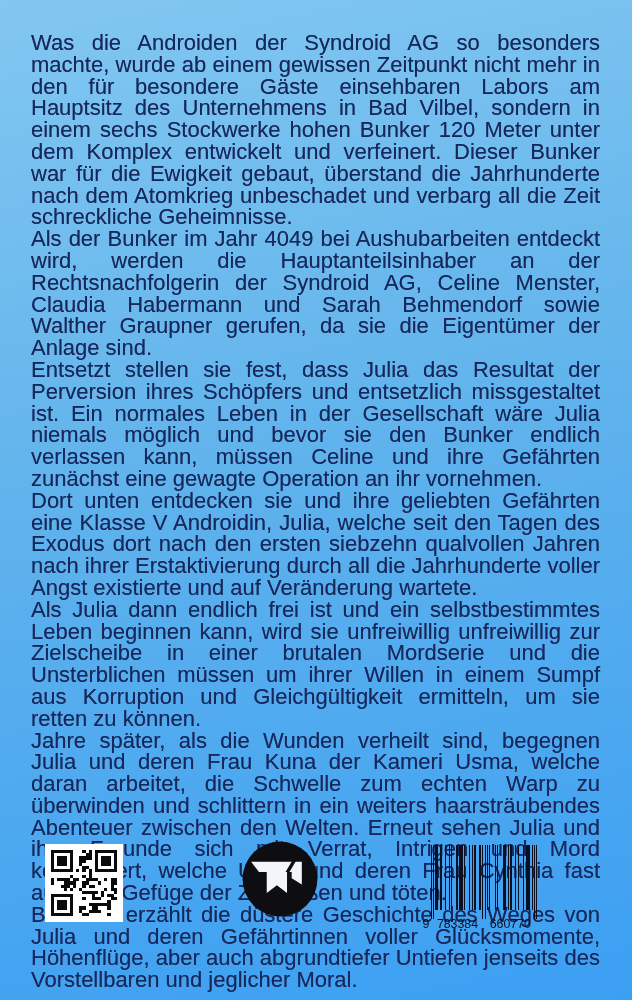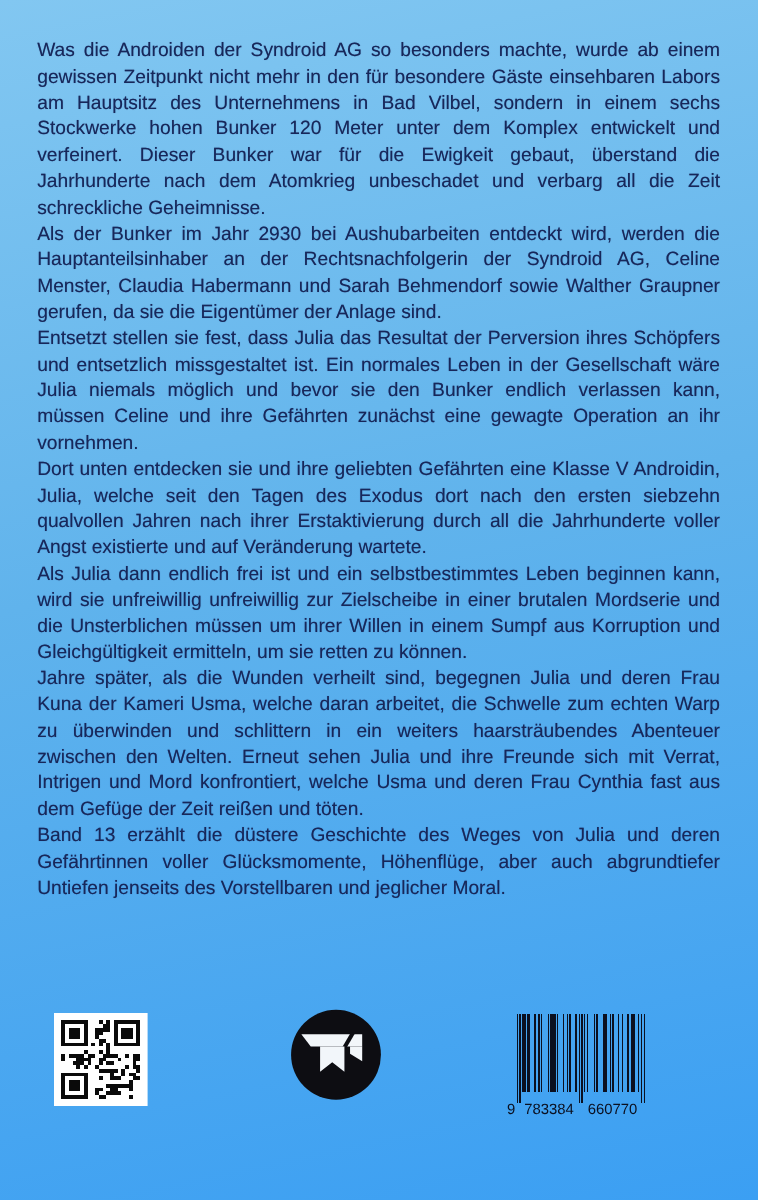--- a/index.html
+++ b/index.html
@@ -6,40 +6,40 @@
   .cover{
     position:relative;
     width:632px;height:1000px;
     overflow:hidden;
     background:linear-gradient(168deg,#82c7f1 0%,#60b3ec 45%,#3b9ff3 100%);
     font-family:"Liberation Sans","DejaVu Sans",sans-serif;
   }
   .blurb{
     position:absolute;left:31px;top:32px;width:569px;
     color:#17275a;
-    font-size:16px;line-height:21.8px;
+    font-size:22px;line-height:21.8px;
     text-align:justify;
     text-shadow:0 0 .6px rgba(23,39,90,.55);
   }
   .blurb p{margin:0;}
   .footer-item{position:absolute;}
   .qr-box{left:45px;top:844px;width:78px;height:78px;}
   .no-ai{left:130px;top:840px;width:90px;height:84px;}
   .tt-logo{left:241px;top:839px;width:78px;height:80px;}
   .barcode{left:400px;top:845px;width:160px;height:90px;}
   svg{display:block;width:100%;height:100%;}
 </style>
 </head>
 <body>
 
 <div class="cover">
 
   <div class="blurb">
       <p>Was die Androiden der Syndroid AG so besonders machte, wurde ab einem gewissen Zeitpunkt nicht mehr in den für besondere Gäste einsehbaren Labors am Hauptsitz des Unternehmens in Bad Vilbel, sondern in einem sechs Stockwerke hohen Bunker 120 Meter unter dem Komplex entwickelt und verfeinert. Dieser Bunker war für die Ewigkeit gebaut, überstand die Jahrhunderte nach dem Atomkrieg unbeschadet und verbarg all die Zeit schreckliche Geheimnisse.</p>
-      <p>Als der Bunker im Jahr 2930 bei Aushubarbeiten entdeckt wird, werden die Hauptanteilsinhaber an der Rechtsnachfolgerin der Syndroid AG, Celine Menster, Claudia Habermann und Sarah Behmendorf sowie Walther Graupner gerufen, da sie die Eigentümer der Anlage sind.</p>
+      <p>Als der Bunker im Jahr 4049 bei Aushubarbeiten entdeckt wird, werden die Hauptanteilsinhaber an der Rechtsnachfolgerin der Syndroid AG, Celine Menster, Claudia Habermann und Sarah Behmendorf sowie Walther Graupner gerufen, da sie die Eigentümer der Anlage sind.</p>
       <p>Entsetzt stellen sie fest, dass Julia das Resultat der Perversion ihres Schöpfers und entsetzlich missgestaltet ist. Ein normales Leben in der Gesellschaft wäre Julia niemals möglich und bevor sie den Bunker endlich verlassen kann, müssen Celine und ihre Gefährten zunächst eine gewagte Operation an ihr vornehmen.</p>
       <p>Dort unten entdecken sie und ihre geliebten Gefährten eine Klasse V Androidin, Julia, welche seit den Tagen des Exodus dort nach den ersten siebzehn qualvollen Jahren nach ihrer Erstaktivierung durch all die Jahrhunderte voller Angst existierte und auf Veränderung wartete.</p>
       <p>Als Julia dann endlich frei ist und ein selbstbestimmtes Leben beginnen kann, wird sie unfreiwillig unfreiwillig zur Zielscheibe in einer brutalen Mordserie und die Unsterblichen müssen um ihrer Willen in einem Sumpf aus Korruption und Gleichgültigkeit ermitteln, um sie retten zu können.</p>
       <p>Jahre später, als die Wunden verheilt sind, begegnen Julia und deren Frau Kuna der Kameri Usma, welche daran arbeitet, die Schwelle zum echten Warp zu überwinden und schlittern in ein weiters haarsträubendes Abenteuer zwischen den Welten. Erneut sehen Julia und ihre Freunde sich mit Verrat, Intrigen und Mord konfrontiert, welche Usma und deren Frau Cynthia fast aus dem Gefüge der Zeit reißen und töten.</p>
       <p>Band 13 erzählt die düstere Geschichte des Weges von Julia und deren Gefährtinnen voller Glücksmomente, Höhenflüge, aber auch abgrundtiefer Untiefen jenseits des Vorstellbaren und jeglicher Moral.</p>
     </div>
 
   <div class="footer-item qr-box">
     <svg id="qr-svg" viewBox="-2 -2 25 25" shape-rendering="crispEdges">
         <rect x="-2" y="-2" width="25" height="25" fill="#ffffff"></rect>

